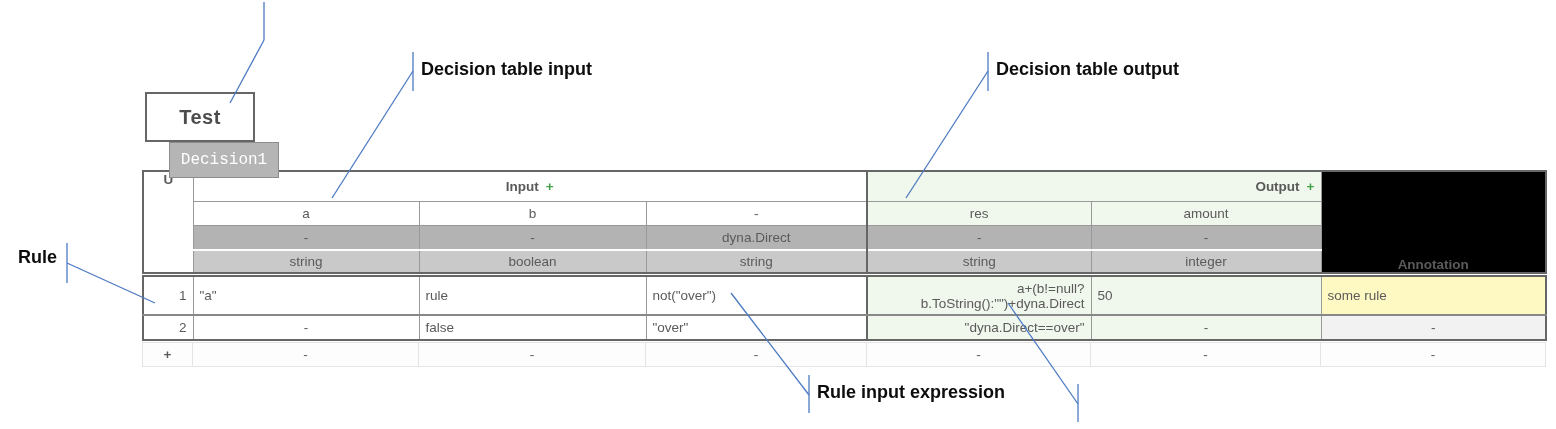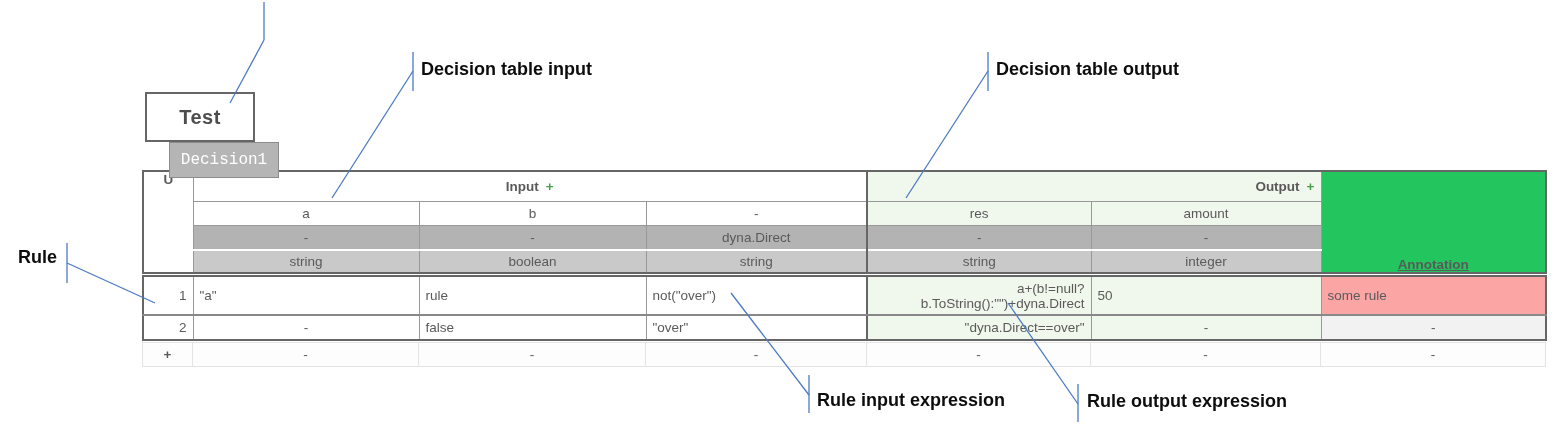--- a/index.html
+++ b/index.html
@@ -26,21 +26,21 @@
   .rules{left:142px;top:275px;border:2px solid #666;}
   .rules td{border:1px solid #999;}
   .addrow{left:142px;top:342px;}
   .addrow td{border:1px solid #e4e4e4;background:#fdfdfd;color:#9a9a9a;text-align:center;}
 
   .u-cell{vertical-align:top;text-align:center;padding-top:5px;
       font-weight:bold;font-size:15px;color:#444;background:#fff;}
   .blk-hdr{text-align:center;font-weight:bold;font-size:15px;color:#444;height:30px;}
   .out-bg{background:#f0f7ec;}
   .annot-cell{vertical-align:bottom;text-align:center;padding-bottom:7px;
-      font-weight:bold;font-size:14px;color:#3c3c3c;background:#22c55e;text-decoration:underline;}
+      font-weight:bold;font-size:14px;color:#3c3c3c;background:#000000;}
   .plus{color:#43a047;font-weight:bold;margin-left:7px;}
   .name-row td{height:24px;text-align:center;font-size:14px;color:#666;}
   .expr-row td{height:25px;text-align:center;font-size:13px;color:#fff;background:#b3b3b3;}
   .type-row td{height:23px;text-align:center;font-size:13px;color:#fff;background:#c9c9c9;
       border-top:2px solid #fff !important;}
   .mono{font-family:Liberation Sans, sans-serif;}
   .sep-l{border-left:2px solid #666 !important;text-align:right;}
 
   .rules tr.r1 td{height:39px;border-bottom:2px solid #888;}
   .rules tr.r2 td{height:25px;}
@@ -119,21 +119,21 @@
       <col style="width:225px">
     </colgroup>
     <tbody>
         <tr class="r1">
       <td class="num">1</td>
       <td>"a"</td>
       <td>rule</td>
       <td>not("over")</td>
       <td class="out-bg sep-l wrap">a+(b!=null? b.ToString():"")+dyna.Direct</td>
       <td class="out-bg">50</td>
-      <td style="background:#fca5a5">some rule</td>
+      <td style="background:#fef9c3">some rule</td>
     </tr>
     <tr class="r2">
       <td class="num">2</td>
       <td class="c">-</td>
       <td>false</td>
       <td>"over"</td>
       <td class="out-bg sep-l">"dyna.Direct==over"</td>
       <td class="out-bg c">-</td>
       <td class="c" style="background:#f2f2f2">-</td>
     </tr>
@@ -159,22 +159,21 @@
       <td>-</td>
       <td>-</td>
       <td>-</td>
     </tr>
   </tbody>
     </table>
 
   <div class="callout" style="left:421px;top:59px">Decision table input</div>
   <div class="callout" style="left:996px;top:59px">Decision table output</div>
   <div class="callout" style="left:18px;top:247px">Rule</div>
-  <div class="callout" style="left:817px;top:390px">Rule input expression</div>
-  <div class="callout" style="left:1087px;top:391px">Rule output expression</div>
+  <div class="callout" style="left:817px;top:382px">Rule input expression</div>
 
   <svg id="leaders" width="1556" height="429">
     <g stroke="#4d7ac3" stroke-width="1.3" fill="none">
       <line x1="264" y1="2" x2="264" y2="40"></line>
       <line x1="264" y1="40" x2="230" y2="103"></line>
       <line x1="413" y1="52" x2="413" y2="91"></line>
       <line x1="413" y1="71" x2="332" y2="198"></line>
       <line x1="988" y1="52" x2="988" y2="91"></line>
       <line x1="988" y1="71" x2="906" y2="198"></line>
       <line x1="67" y1="243" x2="67" y2="283"></line>

